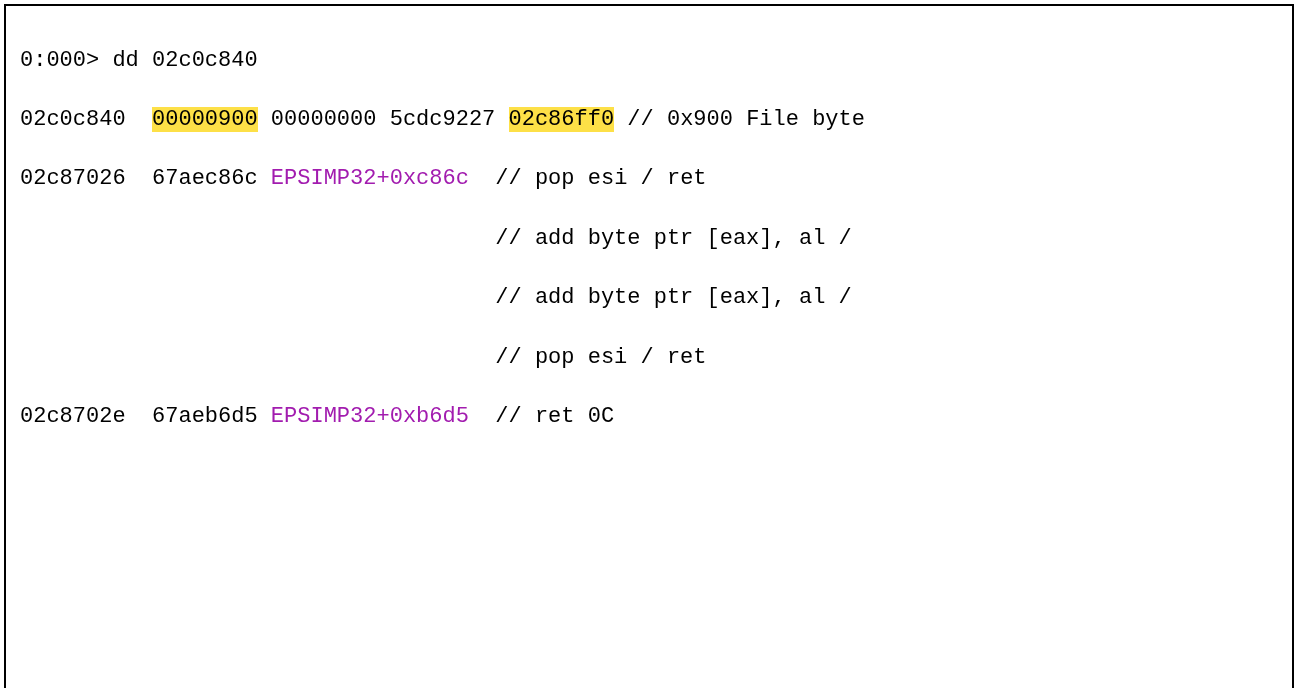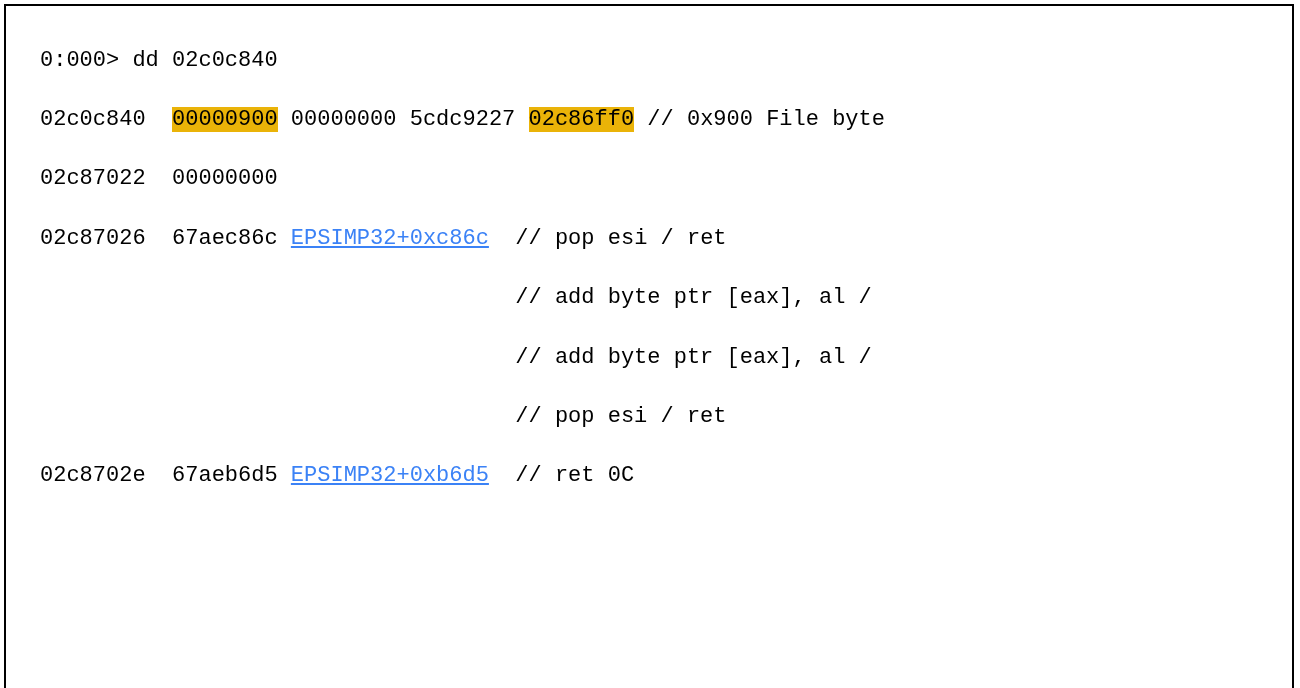--- a/index.html
+++ b/index.html
@@ -13,38 +13,35 @@
     margin: 4px;
     border: 2px solid #000;
     padding: 10px 14px 10px 14px;
     font-family: "Consolas", "Menlo", "Courier New", monospace;
     font-size: 22px;
     line-height: 1.35;
     color: #000;
     white-space: pre;
   }
   .hl {
-    background: #eab308;
+    background: #fde047;
   }
   .blue {
-    color: #3b82f6;
-    text-decoration: underline;
+    color: #a21caf;
   }
   .line {
     display: block;
-    margin-left: 20px;
   }
 </style>
 </head>
 <body>
 
 <div class="frame">
 <span class="line"><span>0:000&gt; </span><span>dd 02c0c840</span></span>
 <span class="line"><span>02c0c840  </span><span class="hl">00000900</span><span> 00000000 5cdc9227 </span><span class="hl">02c86ff0</span><span> // 0x900 File byte</span></span>
-<span class="line">02c87022  00000000</span>
 <span class="line"><span>02c87026  </span><span>67aec86c </span><span class="blue">EPSIMP32+0xc86c</span><span>  // pop esi / ret</span></span>
 <span class="line">                                    // add byte ptr [eax], al /</span>
 <span class="line">                                    // add byte ptr [eax], al /</span>
 <span class="line">                                    // pop esi / ret</span>
 <span class="line"><span>02c8702e  </span><span>67aeb6d5 </span><span class="blue">EPSIMP32+0xb6d5</span><span>  // ret 0C</span></span>
 
 
 
 
 

